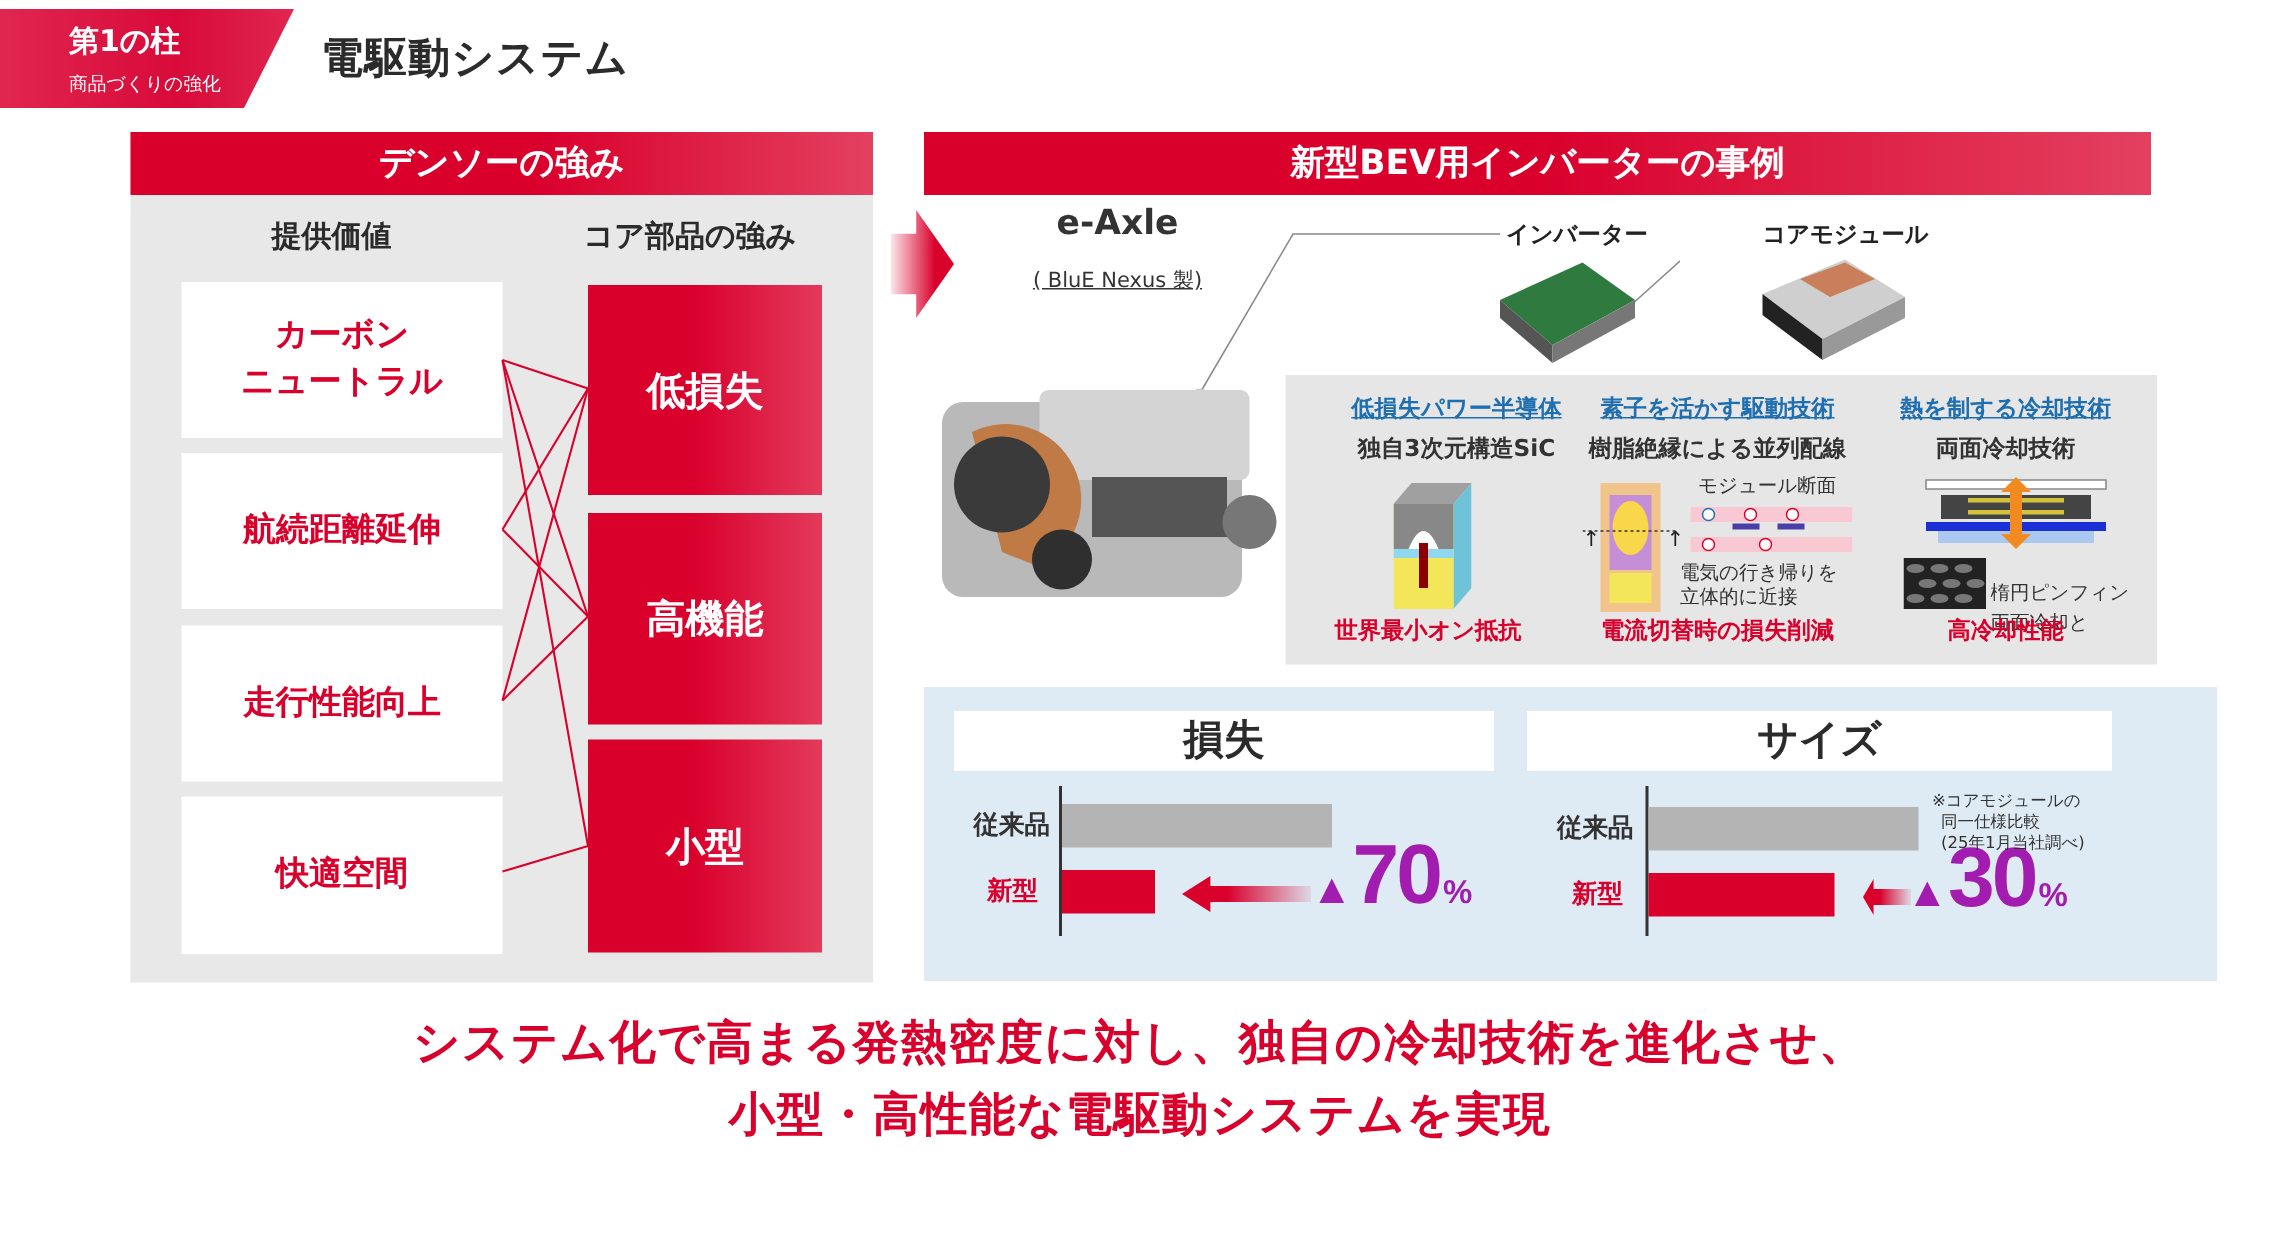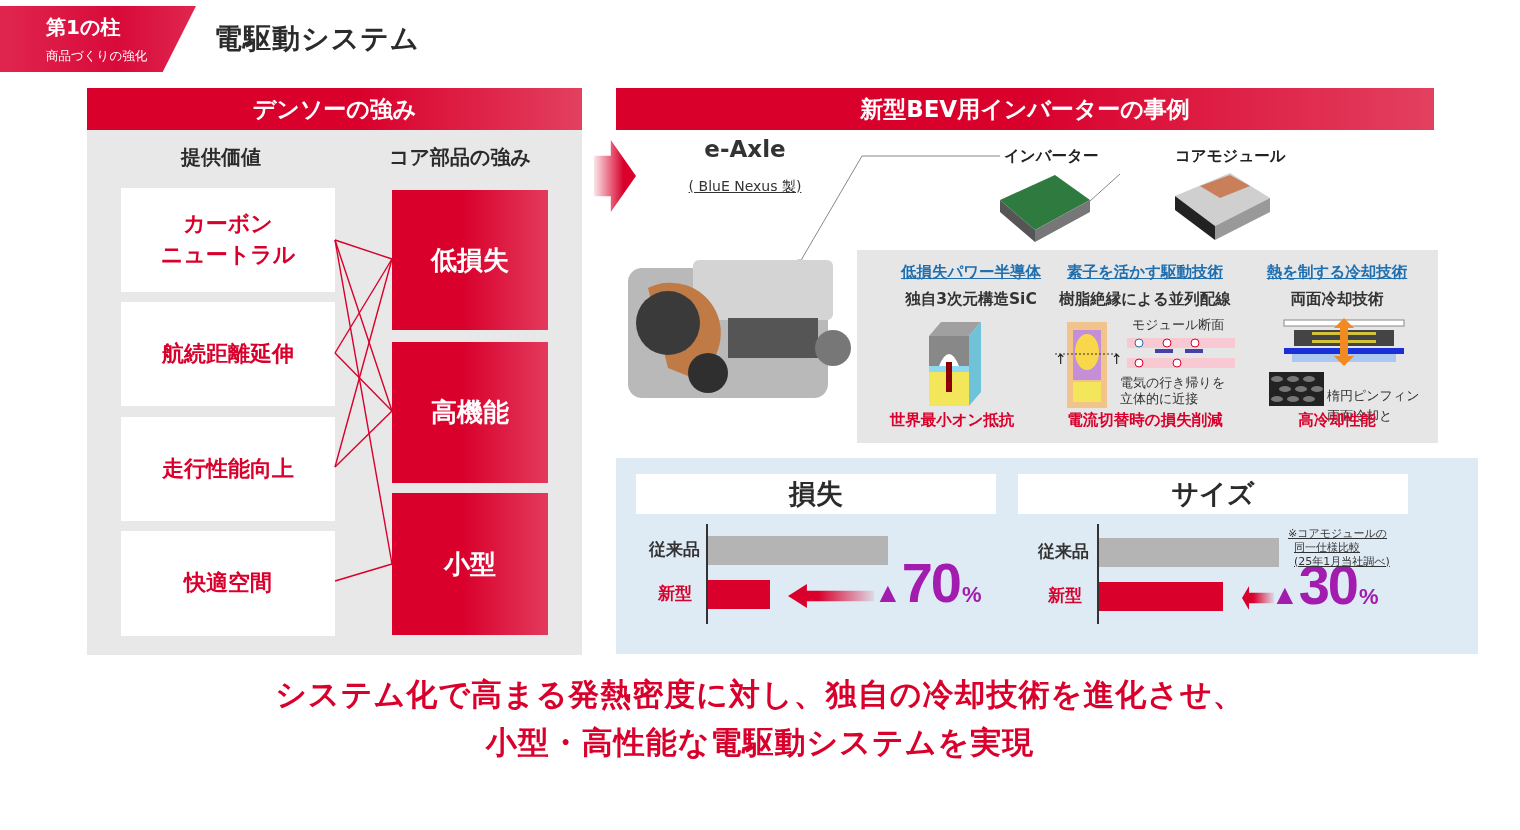--- a/index.html
+++ b/index.html
@@ -72,21 +72,21 @@
   .axis-line { position: absolute; width: 2px; background: #333; }
   .row-label { position: absolute; font-size: 17px; font-weight: bold; }
   .bar { position: absolute; height: 29px; }
   .bar-old { background: #b4b4b4; }
   .bar-new { background: #d9002c; }
   .big-pct { position: absolute; color: #a21caf; font-weight: bold; font-family: Liberation Sans, sans-serif; }
   .big-pct .tri { font-size: 28px; vertical-align: baseline; }
   .big-pct .num { font-size: 56px; letter-spacing: -2px; }
   .big-pct .pc { font-size: 22px; margin-left: 2px; }
   .left-arrow { position: absolute; height: 24px; background: linear-gradient(90deg, #d9002c 0%, #d9002c 35%, rgba(217,0,44,0.08) 100%); clip-path: polygon(0 50%, 22% 0, 22% 28%, 100% 28%, 100% 72%, 22% 72%, 22% 100%); }
-  .footnote { position: absolute; left: 1288px; top: 527px; font-size: 11px; color: #333; line-height: 1.25; text-decoration: underline; }
+  .footnote { position: absolute; left: 1288px; top: 527px; font-size: 11px; color: #333; line-height: 1.25; }
 
   
   .conclusion { position: absolute; left: 0; width: 1520px; text-align: center; color: #d9002c; font-size: 31px; font-weight: bold; letter-spacing: 1px; }
 </style>
 </head>
 <body>
 
 <div class="pillar-badge">
   <div class="tail"></div>
   <div class="num">第1の柱</div>

